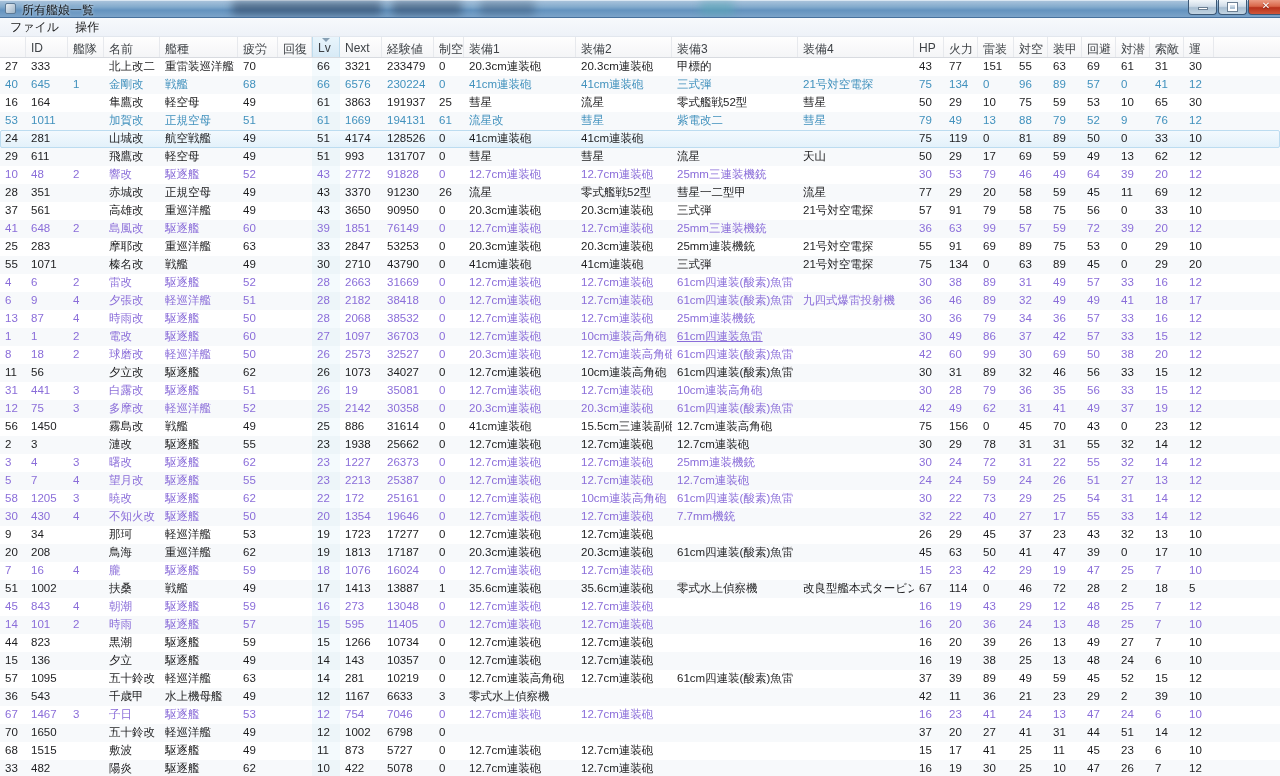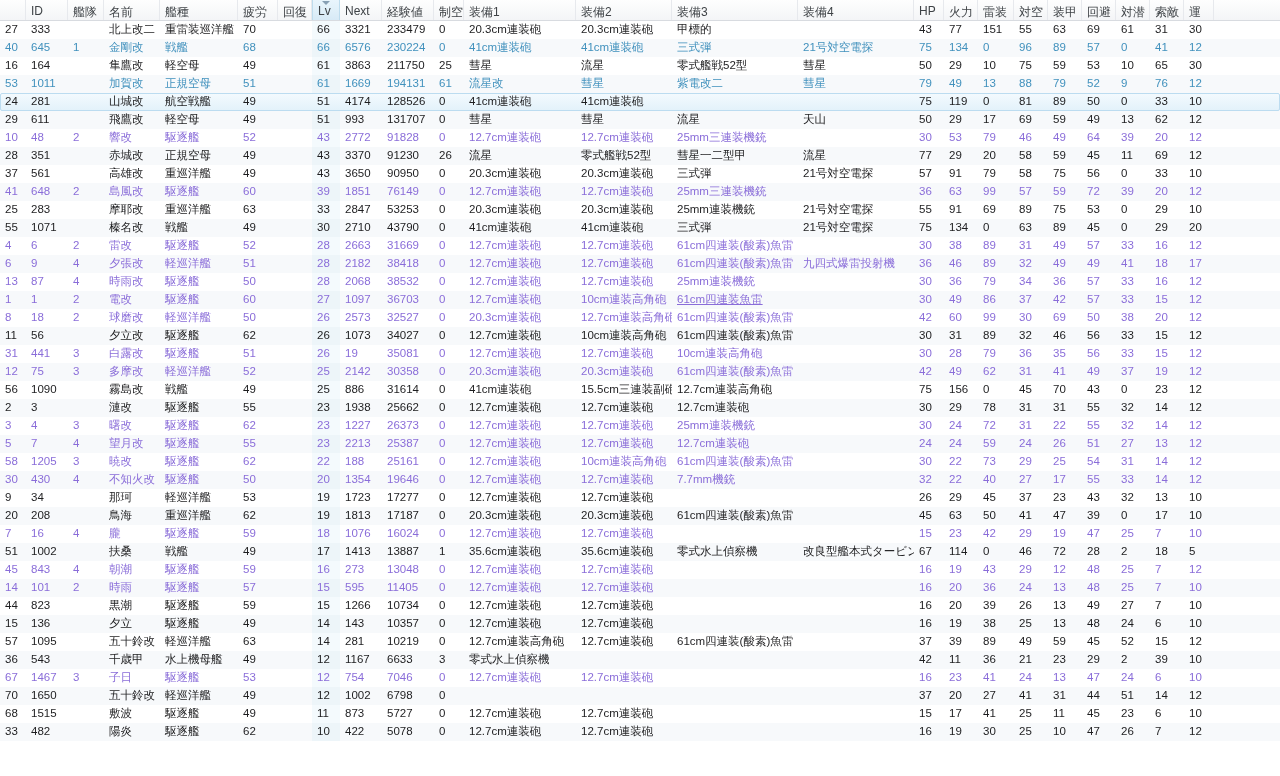--- a/index.html
+++ b/index.html
@@ -90,21 +90,44 @@
   .row.selected .cell.lvcol { background:transparent; }
   .c-black { color:#1d1d1f; }
   .c-blue  { color:#4191bd; }
   .c-purple{ color:#8a6dd9; }
 </style>
 </head>
 <body>
 
 <div class="window">
 
+  <div class="titlebar">
+    <div class="blurblob blur1"></div>
+    <div class="blurblob blur2"></div>
+    <div class="blurblob blur3"></div>
+    <div class="blurblob blur4"></div>
+    <div class="app-icon"></div>
+    <div class="title">所有艦娘一覧</div>
+    <div class="winbtns">
+      <div class="winbtn min">
+          <span class="glyph-min"></span>
+        </div>
+      <div class="winbtn max">
+          <span class="glyph-max"></span>
+        </div>
+      <div class="winbtn close">
+          <span class="glyph-close">✕</span>
+        </div>
+    </div>
+  </div>
 
+  <div class="menubar" id="menubar">
+      <div class="menu-item">ファイル</div>
+      <div class="menu-item">操作</div>
+    </div>
 
   <div class="listview">
     <div class="lv-header" id="lvheader">
         <div class="hcell" style="width: 26px;"></div>
         <div class="hcell" style="width: 42px;">ID</div>
         <div class="hcell" style="width: 36px;">艦隊</div>
         <div class="hcell" style="width: 56px;">名前</div>
         <div class="hcell" style="width: 78px;">艦種</div>
         <div class="hcell" style="width: 40px;">疲労</div>
         <div class="hcell" style="width: 34px;">回復</div>
@@ -183,21 +206,21 @@
         <div class="row">
           <span class="cell c-black" style="width: 26px;">16</span>
           <span class="cell c-black" style="width: 42px;">164</span>
           <span class="cell c-black" style="width: 36px;"></span>
           <span class="cell c-black" style="width: 56px;">隼鷹改</span>
           <span class="cell c-black" style="width: 78px;">軽空母</span>
           <span class="cell c-black" style="width: 40px;">49</span>
           <span class="cell c-black" style="width: 34px;"></span>
           <span class="cell c-black lvcol" style="width: 28px;">61</span>
           <span class="cell c-black" style="width: 42px;">3863</span>
-          <span class="cell c-black" style="width: 52px;">211750</span>
+          <span class="cell c-black" style="width: 52px;">191937</span>
           <span class="cell c-black" style="width: 30px;">25</span>
           <span class="cell c-black" style="width: 112px;">彗星</span>
           <span class="cell c-black" style="width: 96px;">流星</span>
           <span class="cell c-black" style="width: 126px;">零式艦戦52型</span>
           <span class="cell c-black" style="width: 116px;">彗星</span>
           <span class="cell c-black" style="width: 30px;">50</span>
           <span class="cell c-black" style="width: 34px;">29</span>
           <span class="cell c-black" style="width: 36px;">10</span>
           <span class="cell c-black" style="width: 34px;">75</span>
           <span class="cell c-black" style="width: 34px;">59</span>
@@ -643,21 +666,21 @@
           <span class="cell c-purple" style="width: 36px;">62</span>
           <span class="cell c-purple" style="width: 34px;">31</span>
           <span class="cell c-purple" style="width: 34px;">41</span>
           <span class="cell c-purple" style="width: 34px;">49</span>
           <span class="cell c-purple" style="width: 34px;">37</span>
           <span class="cell c-purple" style="width: 34px;">19</span>
           <span class="cell c-purple" style="width: 30px;">12</span>
         </div>
         <div class="row">
           <span class="cell c-black" style="width: 26px;">56</span>
-          <span class="cell c-black" style="width: 42px;">1090</span>
+          <span class="cell c-black" style="width: 42px;">1450</span>
           <span class="cell c-black" style="width: 36px;"></span>
           <span class="cell c-black" style="width: 56px;">霧島改</span>
           <span class="cell c-black" style="width: 78px;">戦艦</span>
           <span class="cell c-black" style="width: 40px;">49</span>
           <span class="cell c-black" style="width: 34px;"></span>
           <span class="cell c-black lvcol" style="width: 28px;">25</span>
           <span class="cell c-black" style="width: 42px;">886</span>
           <span class="cell c-black" style="width: 52px;">31614</span>
           <span class="cell c-black" style="width: 30px;">0</span>
           <span class="cell c-black" style="width: 112px;">41cm連装砲</span>
@@ -754,21 +777,21 @@
         </div>
         <div class="row">
           <span class="cell c-purple" style="width: 26px;">58</span>
           <span class="cell c-purple" style="width: 42px;">1205</span>
           <span class="cell c-purple" style="width: 36px;">3</span>
           <span class="cell c-purple" style="width: 56px;">暁改</span>
           <span class="cell c-purple" style="width: 78px;">駆逐艦</span>
           <span class="cell c-purple" style="width: 40px;">62</span>
           <span class="cell c-purple" style="width: 34px;"></span>
           <span class="cell c-purple lvcol" style="width: 28px;">22</span>
-          <span class="cell c-purple" style="width: 42px;">188</span>
+          <span class="cell c-purple" style="width: 42px;">172</span>
           <span class="cell c-purple" style="width: 52px;">25161</span>
           <span class="cell c-purple" style="width: 30px;">0</span>
           <span class="cell c-purple" style="width: 112px;">12.7cm連装砲</span>
           <span class="cell c-purple" style="width: 96px;">10cm連装高角砲</span>
           <span class="cell c-purple" style="width: 126px;">61cm四連装(酸素)魚雷</span>
           <span class="cell c-purple" style="width: 116px;"></span>
           <span class="cell c-purple" style="width: 30px;">30</span>
           <span class="cell c-purple" style="width: 34px;">22</span>
           <span class="cell c-purple" style="width: 36px;">73</span>
           <span class="cell c-purple" style="width: 34px;">29</span>

